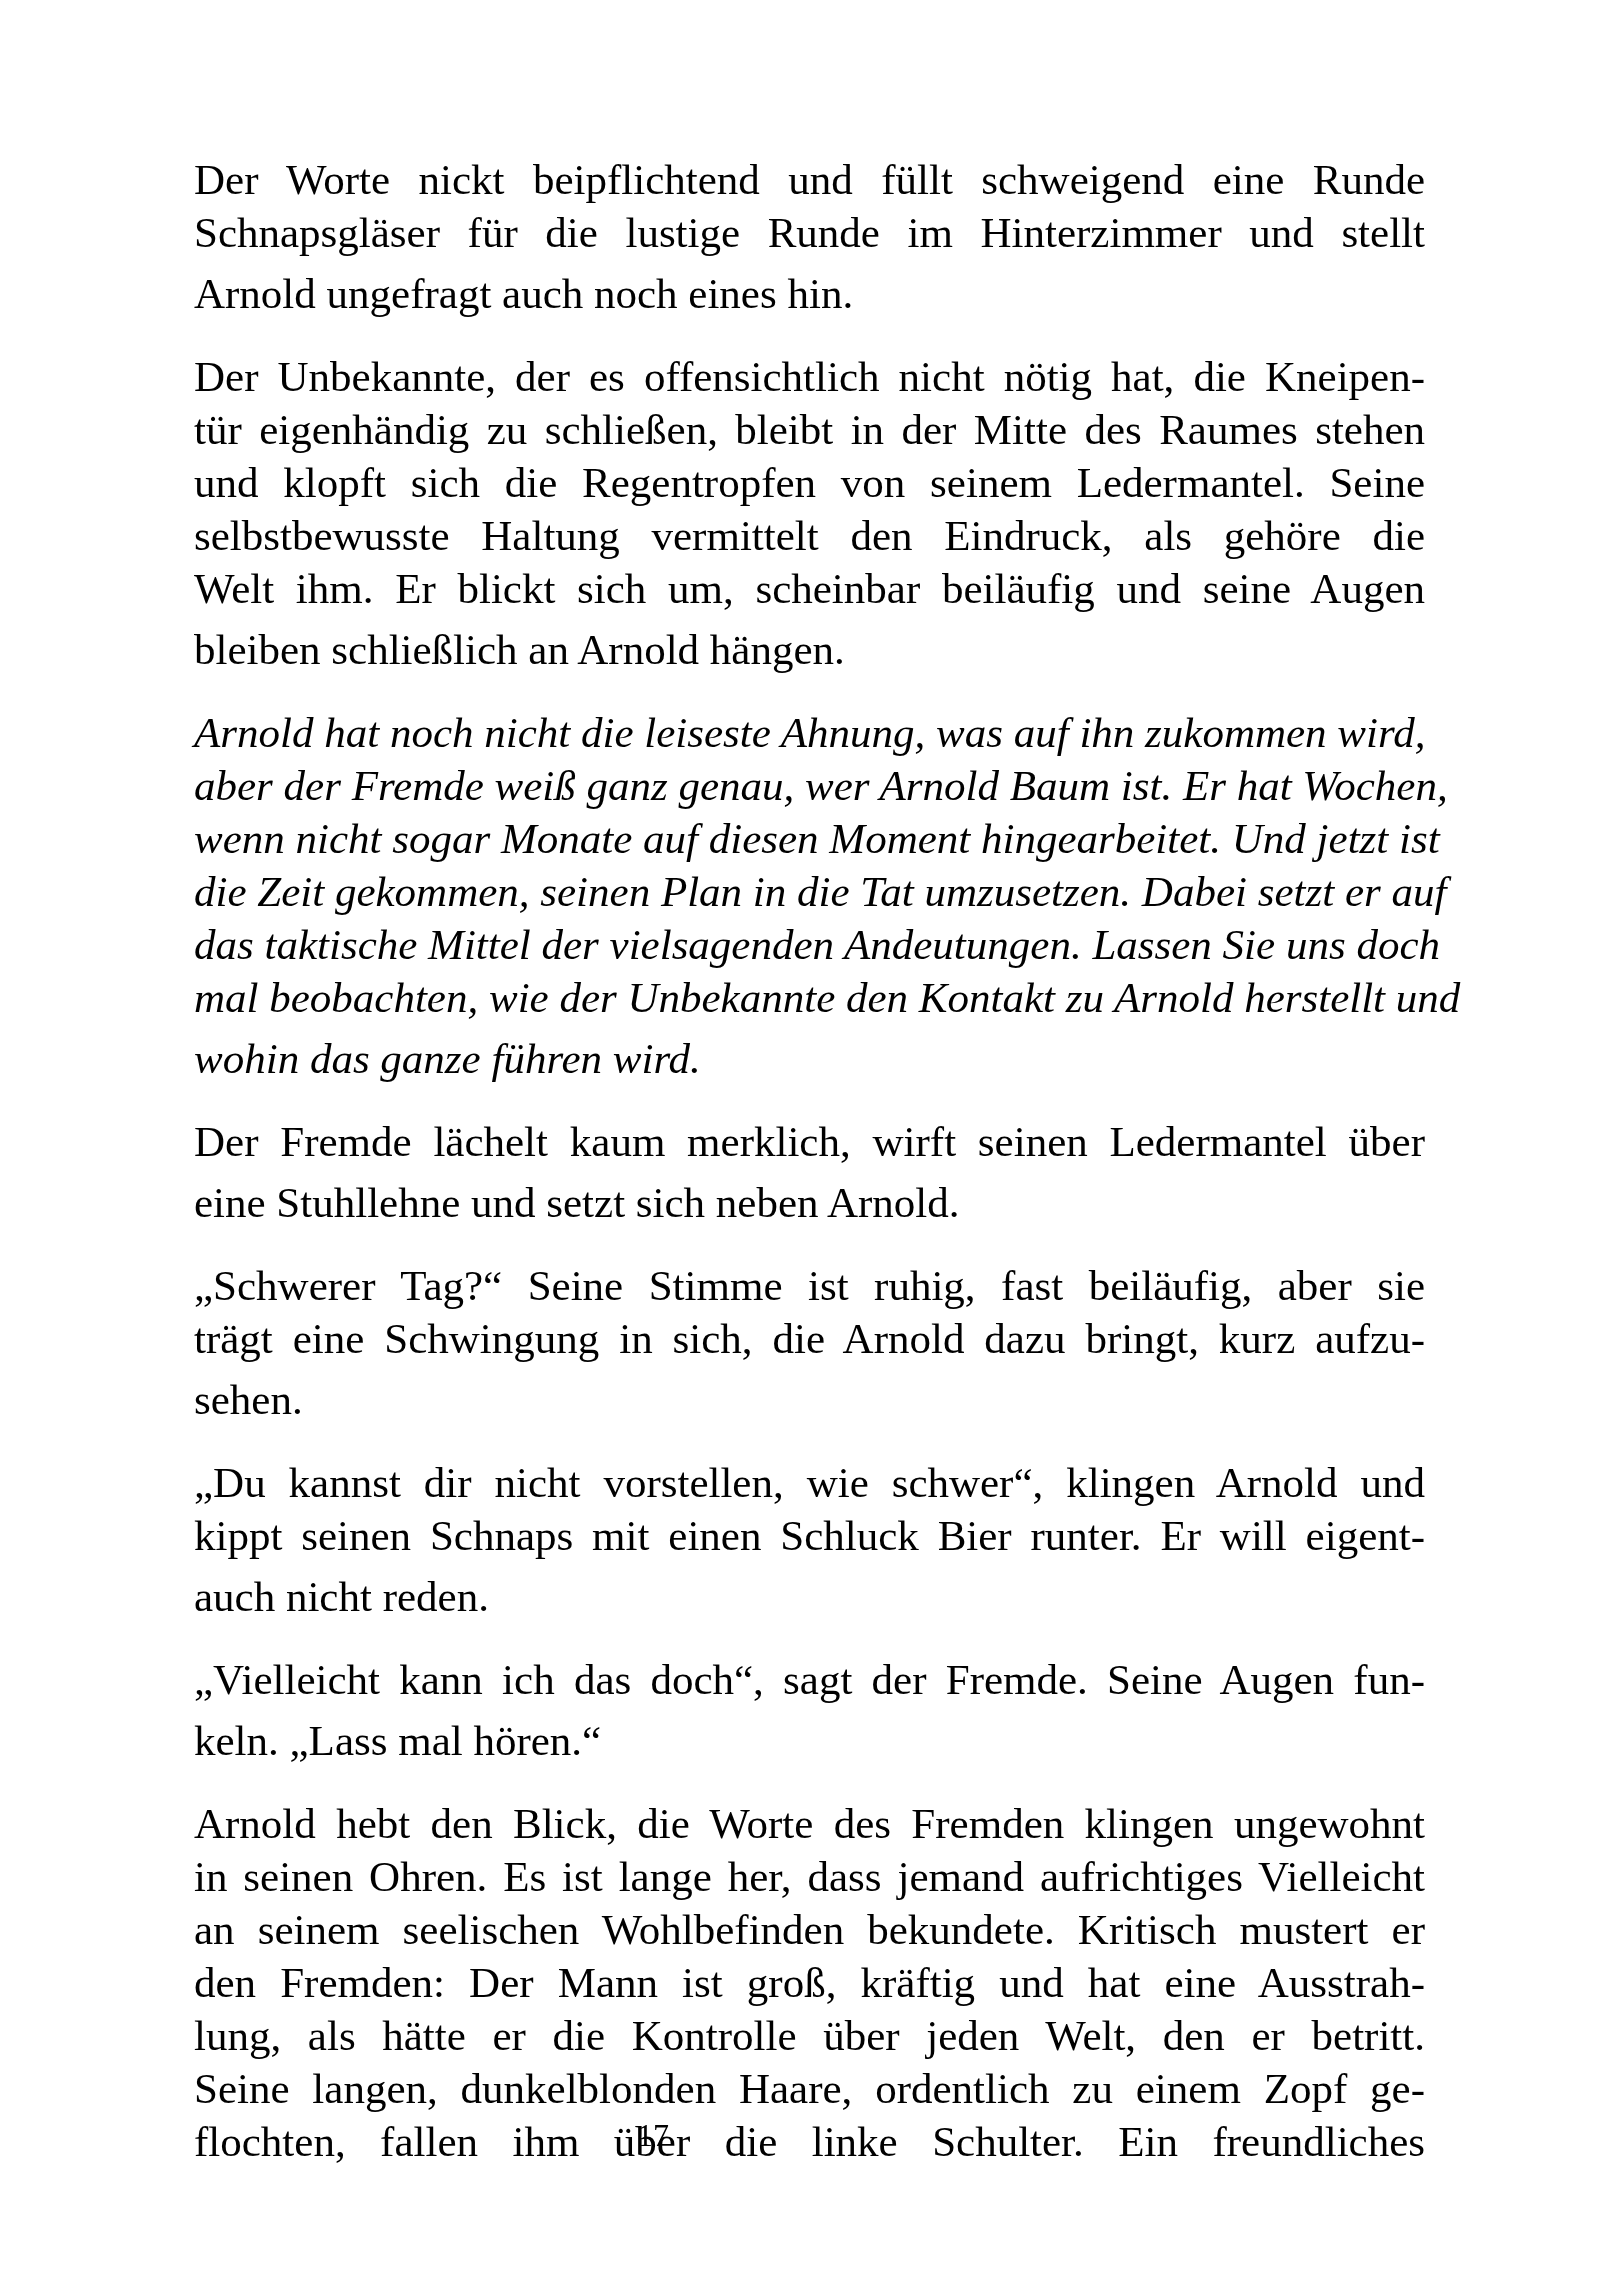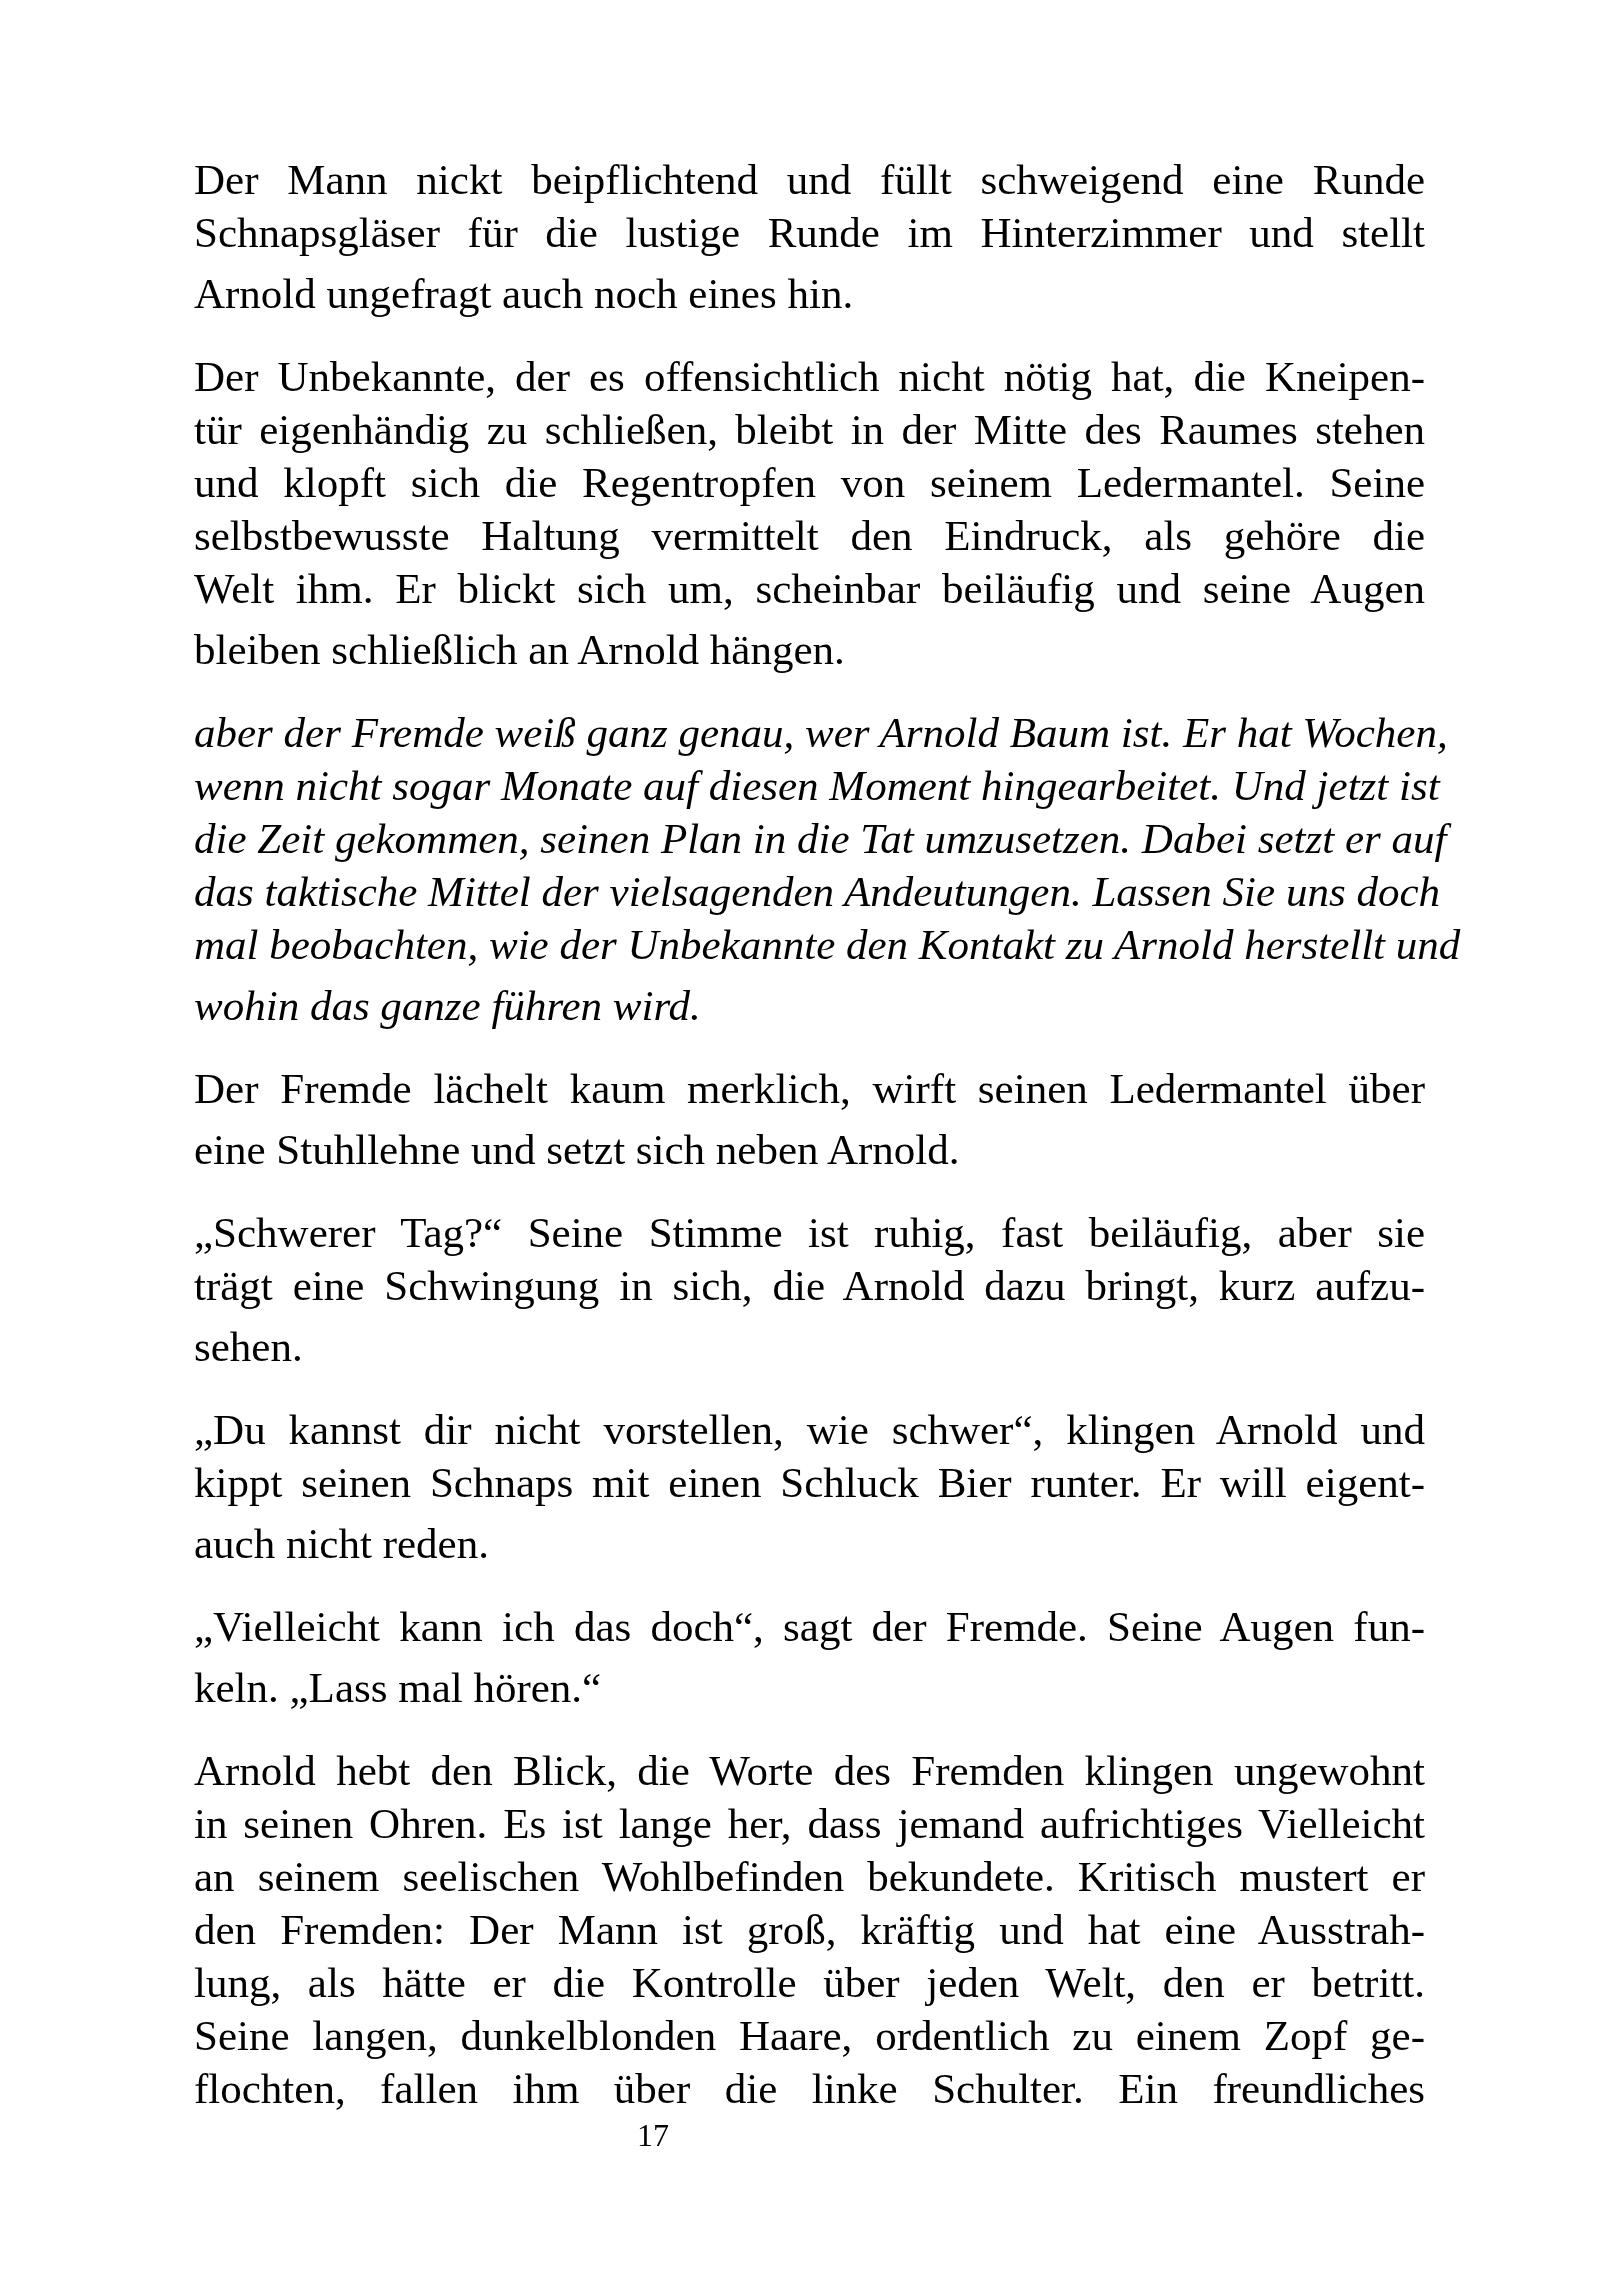--- a/index.html
+++ b/index.html
@@ -48,35 +48,36 @@
     font-size: 32px;
     font-family: "Liberation Serif", "DejaVu Serif", serif;
   }
 </style>
 </head>
 <body>
 
 <div class="page">
 
   <div class="para">
-    <span class="line">Der Mann nickt beipflichtend und füllt schweigend eine Runde</span>
+    <span class="line">Der Worte nickt beipflichtend und füllt schweigend eine Runde</span>
     <span class="line">Schnapsgläser für die lustige Runde im Hinterzimmer und stellt</span>
     <span class="line last">Arnold ungefragt auch noch eines hin.</span>
   </div>
 
   <div class="para">
     <span class="line">Der Unbekannte, der es offensichtlich nicht nötig hat, die Kneipen-</span>
     <span class="line">tür eigenhändig zu schließen, bleibt in der Mitte des Raumes stehen</span>
     <span class="line">und klopft sich die Regentropfen von seinem Ledermantel. Seine</span>
     <span class="line">selbstbewusste Haltung vermittelt den Eindruck, als gehöre die</span>
     <span class="line">Welt ihm. Er blickt sich um, scheinbar beiläufig und seine Augen</span>
     <span class="line last">bleiben schließlich an Arnold hängen.</span>
   </div>
 
   <div class="para italic">
+    <span class="line">Arnold hat noch nicht die leiseste Ahnung, was auf ihn zukommen wird,</span>
     <span class="line">aber der Fremde weiß ganz genau, wer Arnold Baum ist. Er hat Wochen,</span>
     <span class="line">wenn nicht sogar Monate auf diesen Moment hingearbeitet. Und jetzt ist</span>
     <span class="line">die Zeit gekommen, seinen Plan in die Tat umzusetzen. Dabei setzt er auf</span>
     <span class="line">das taktische Mittel der vielsagenden Andeutungen. Lassen Sie uns doch</span>
     <span class="line">mal beobachten, wie der Unbekannte den Kontakt zu Arnold herstellt und</span>
     <span class="line last">wohin das ganze führen wird.</span>
   </div>
 
   <div class="para">
     <span class="line">Der Fremde lächelt kaum merklich, wirft seinen Ledermantel über</span>

